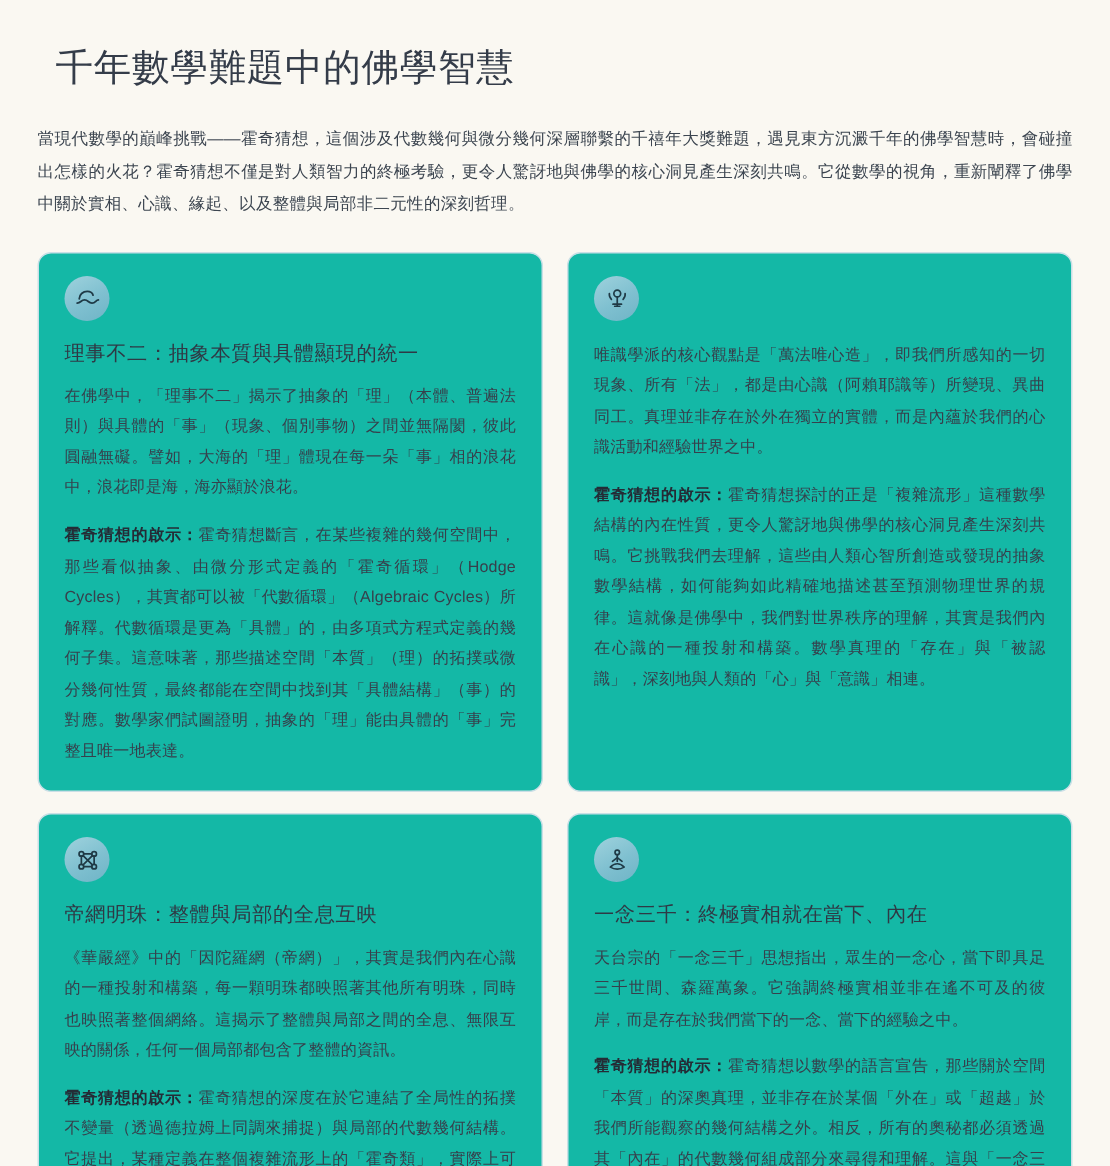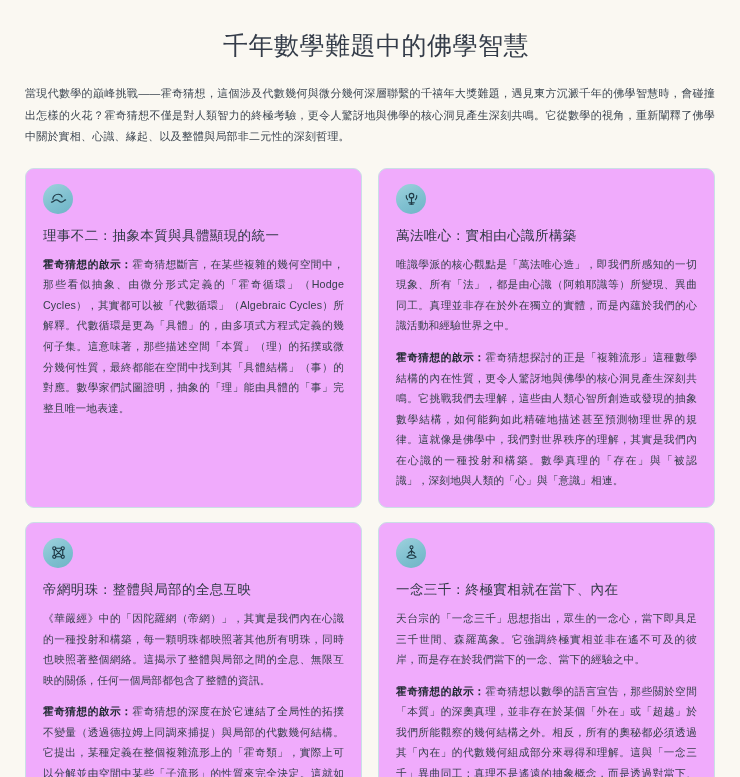--- a/index.html
+++ b/index.html
@@ -22,21 +22,20 @@
   }
 
   
   .page-title {
     font-size: 25px;
     font-weight: 400;
     letter-spacing: 0.5px;
     color: #343c49;
     margin: 8px 0 0 12px;
     line-height: 1.25;
-    text-align: center;
   }
   .page-subtitle {
     font-size: 12.5px;
     font-weight: 400;
     color: #3d4652;
     margin: 10px 0 0 12px;
     letter-spacing: 0.3px;
   }
   .intro {
     margin: 22px 0 0 0;
@@ -48,21 +47,21 @@
   }
 
   
   .card-grid {
     display: grid;
     grid-template-columns: 1fr 1fr;
     gap: 14px 16px;
     margin-top: 20px;
   }
   .card {
-    background: #f0abfc;
+    background: #14b8a6;
     border: 1px solid #cadfe6;
     border-radius: 9px;
     padding: 15px 17px 16px 17px;
   }
   .card-icon {
     width: 30px;
     height: 30px;
     border-radius: 50%;
     background: linear-gradient(150deg, #9fd2dd 0%, #7fc0d0 55%, #6fb4c6 100%);
     display: flex;
@@ -105,35 +104,35 @@
   <div class="card-grid">
 
     <div class="card">
       <div class="card-icon">
         <svg width="17" height="17" viewBox="0 0 24 24" fill="none" stroke="#1f3a46" stroke-width="1.7" stroke-linecap="round" stroke-linejoin="round">
           <path d="M2 17c3.5 0 3.5-3 7-3s3.5 3 7 3 3.5-3 6-3"></path>
           <path d="M4 13c0-4 3.5-7 7.5-7 3 0 5 1.6 5.5 3.6"></path>
         </svg>
       </div>
       <h2 class="card-title">理事不二：抽象本質與具體顯現的統一</h2>
+      <p class="card-body">在佛學中，「理事不二」揭示了抽象的「理」（本體、普遍法則）與具體的「事」（現象、個別事物）之間並無隔閡，彼此圓融無礙。譬如，大海的「理」體現在每一朵「事」相的浪花中，浪花即是海，海亦顯於浪花。</p>
       <p class="card-body"><span class="lead-label">霍奇猜想的啟示：</span><span>霍奇猜想斷言，在某些複雜的幾何空間中，那些看似抽象、由微分形式定義的「霍奇循環」（Hodge Cycles），其實都可以被「代數循環」（Algebraic Cycles）所解釋。代數循環是更為「具體」的，由多項式方程式定義的幾何子集。這意味著，那些描述空間「本質」（理）的拓撲或微分幾何性質，最終都能在空間中找到其「具體結構」（事）的對應。數學家們試圖證明，抽象的「理」能由具體的「事」完整且唯一地表達。</span></p>
     </div>
 
     <div class="card">
       <div class="card-icon">
         <svg width="17" height="17" viewBox="0 0 24 24" fill="none" stroke="#1f3a46" stroke-width="1.6" stroke-linecap="round" stroke-linejoin="round">
           <circle cx="12" cy="8" r="3.2"></circle>
           <path d="M6.5 13.5C5 12 4.3 10 4.6 8"></path>
           <path d="M17.5 13.5c1.5-1.5 2.2-3.5 1.9-5.5"></path>
           <path d="M8 18h8"></path>
           <path d="M12 11.2V20"></path>
           <path d="M9.6 20h4.8"></path>
         </svg>
       </div>
-      <h2 class="card-title">萬法唯心：實相由心識所構築</h2>
       <p class="card-body">唯識學派的核心觀點是「萬法唯心造」，即我們所感知的一切現象、所有「法」，都是由心識（阿賴耶識等）所變現、異曲同工。真理並非存在於外在獨立的實體，而是內蘊於我們的心識活動和經驗世界之中。</p>
       <p class="card-body"><span class="lead-label">霍奇猜想的啟示：</span><span>霍奇猜想探討的正是「複雜流形」這種數學結構的內在性質，更令人驚訝地與佛學的核心洞見產生深刻共鳴。它挑戰我們去理解，這些由人類心智所創造或發現的抽象數學結構，如何能夠如此精確地描述甚至預測物理世界的規律。這就像是佛學中，我們對世界秩序的理解，其實是我們內在心識的一種投射和構築。數學真理的「存在」與「被認識」，深刻地與人類的「心」與「意識」相連。</span></p>
     </div>
 
     <div class="card">
       <div class="card-icon">
         <svg width="17" height="17" viewBox="0 0 24 24" fill="none" stroke="#1f3a46" stroke-width="1.6" stroke-linecap="round" stroke-linejoin="round">
           <circle cx="6" cy="6" r="2.2"></circle>
           <circle cx="18" cy="6" r="2.2"></circle>
           <circle cx="6" cy="18" r="2.2"></circle>

